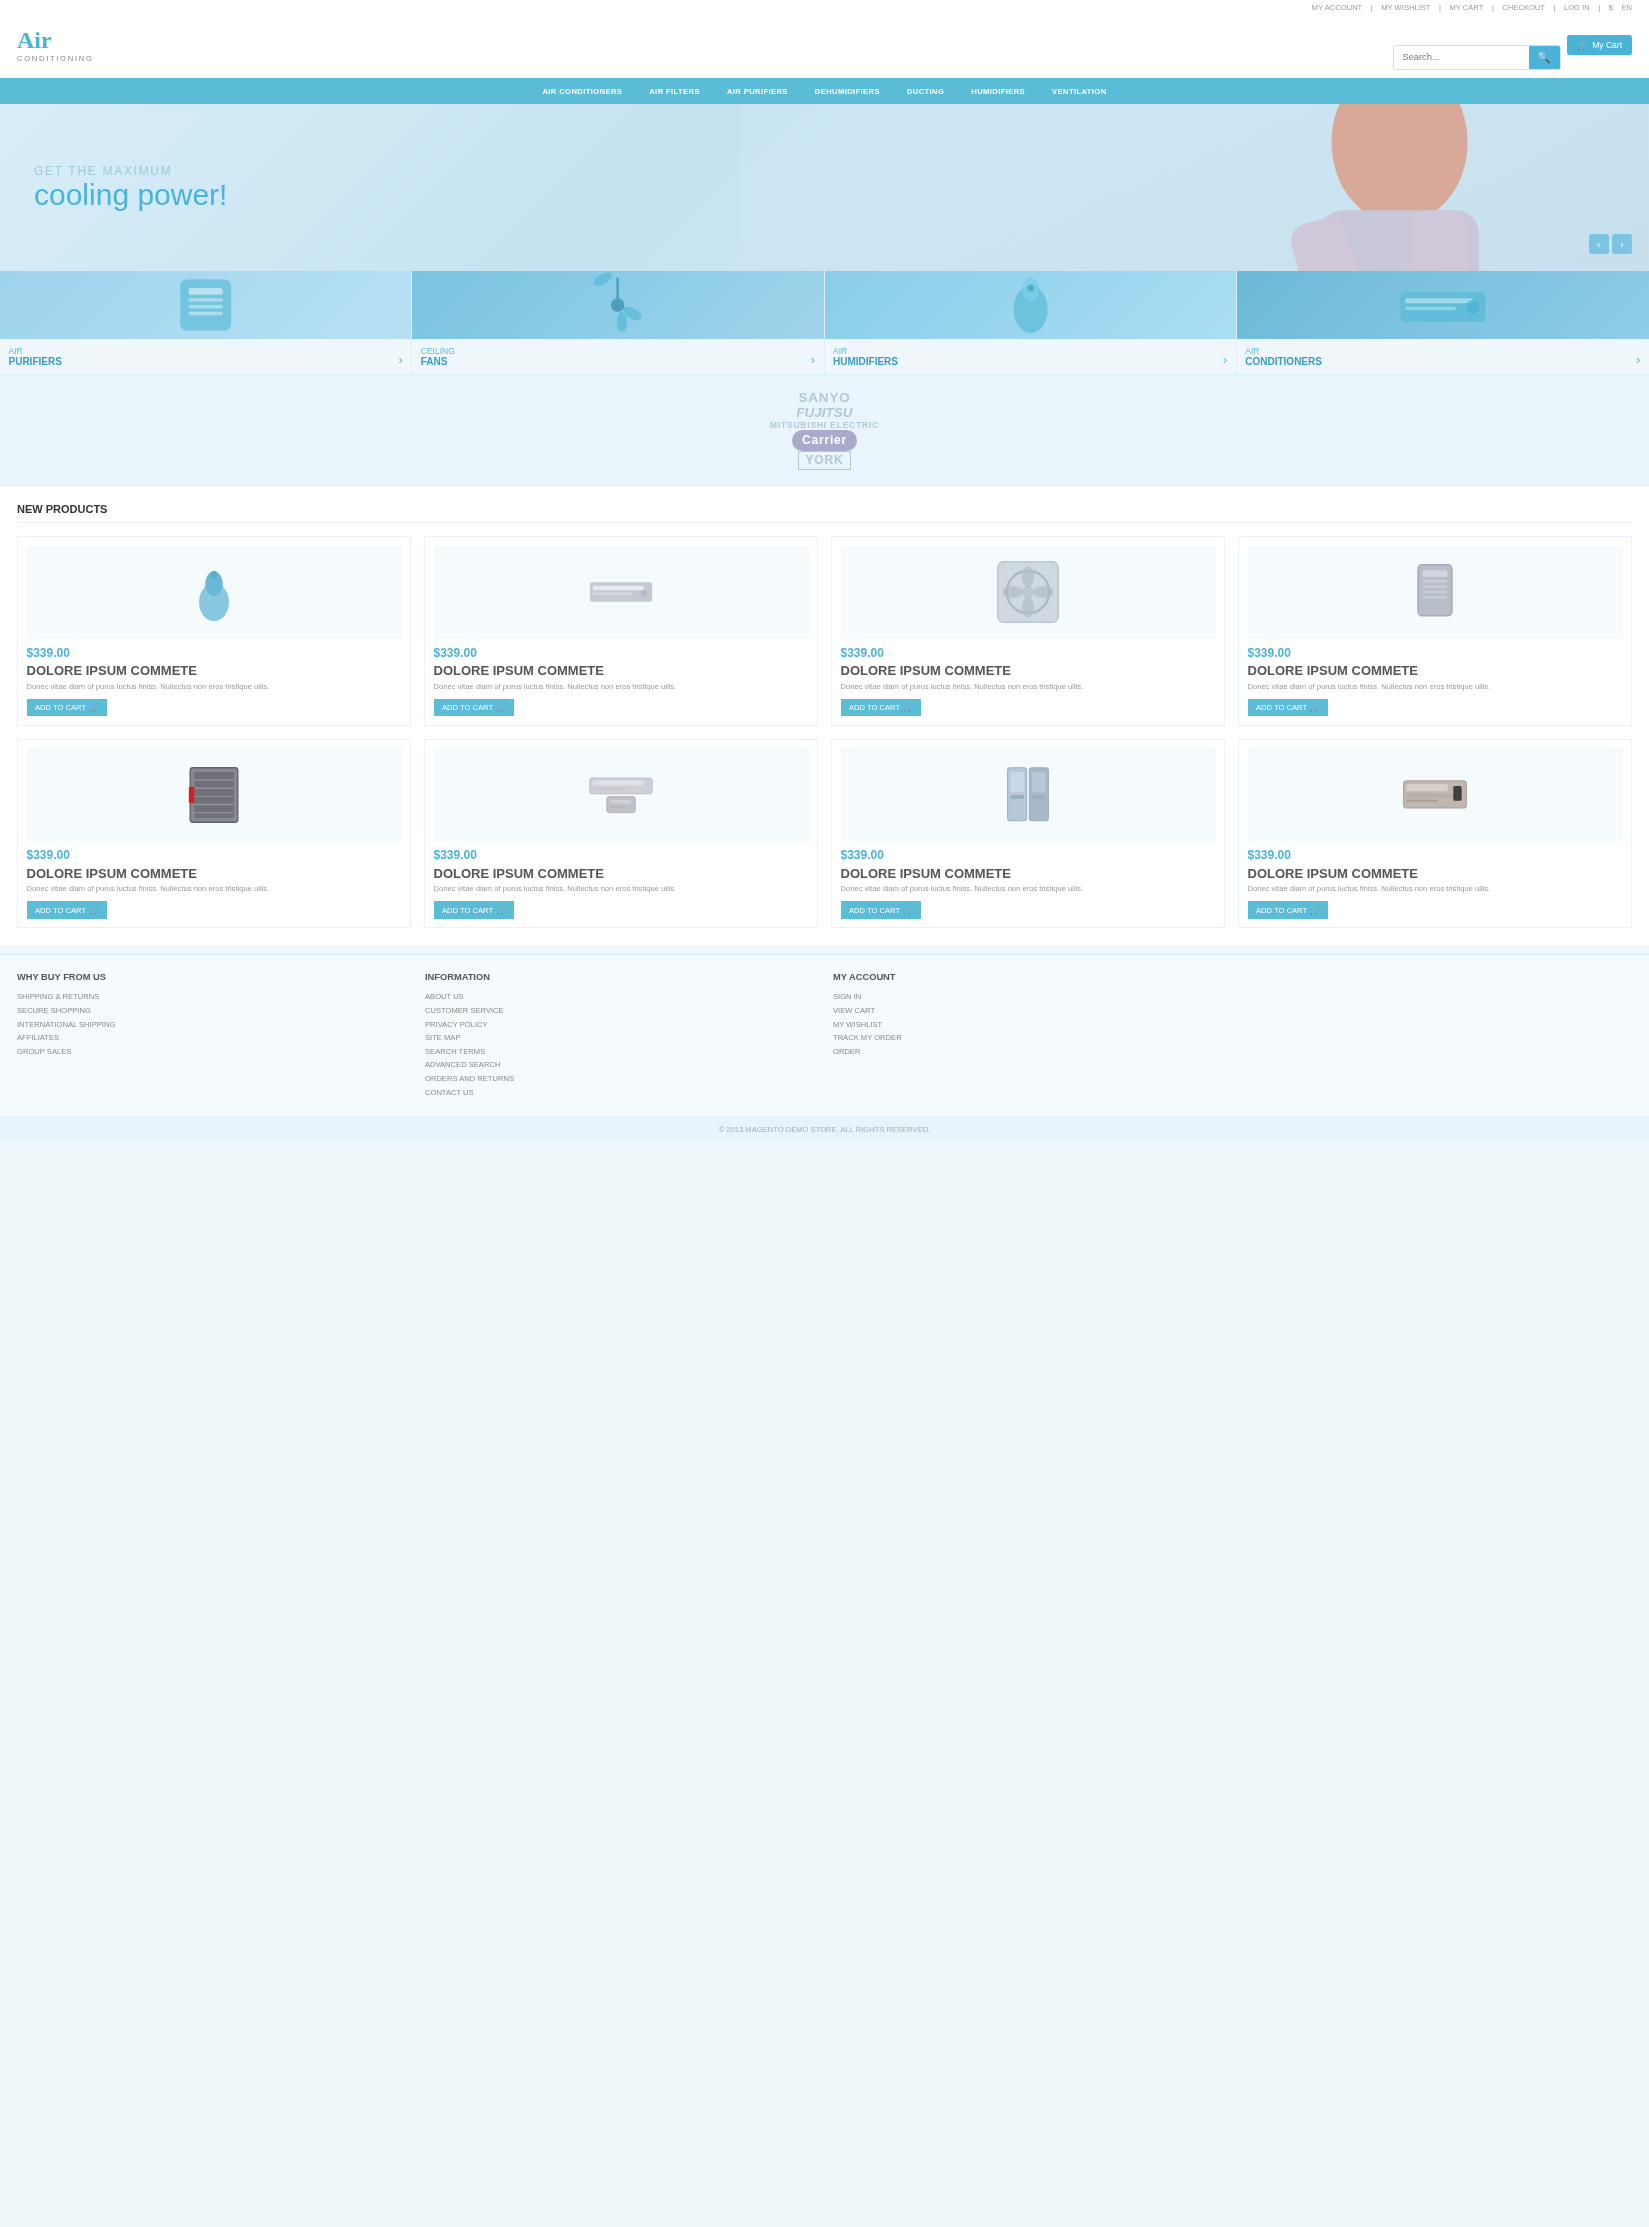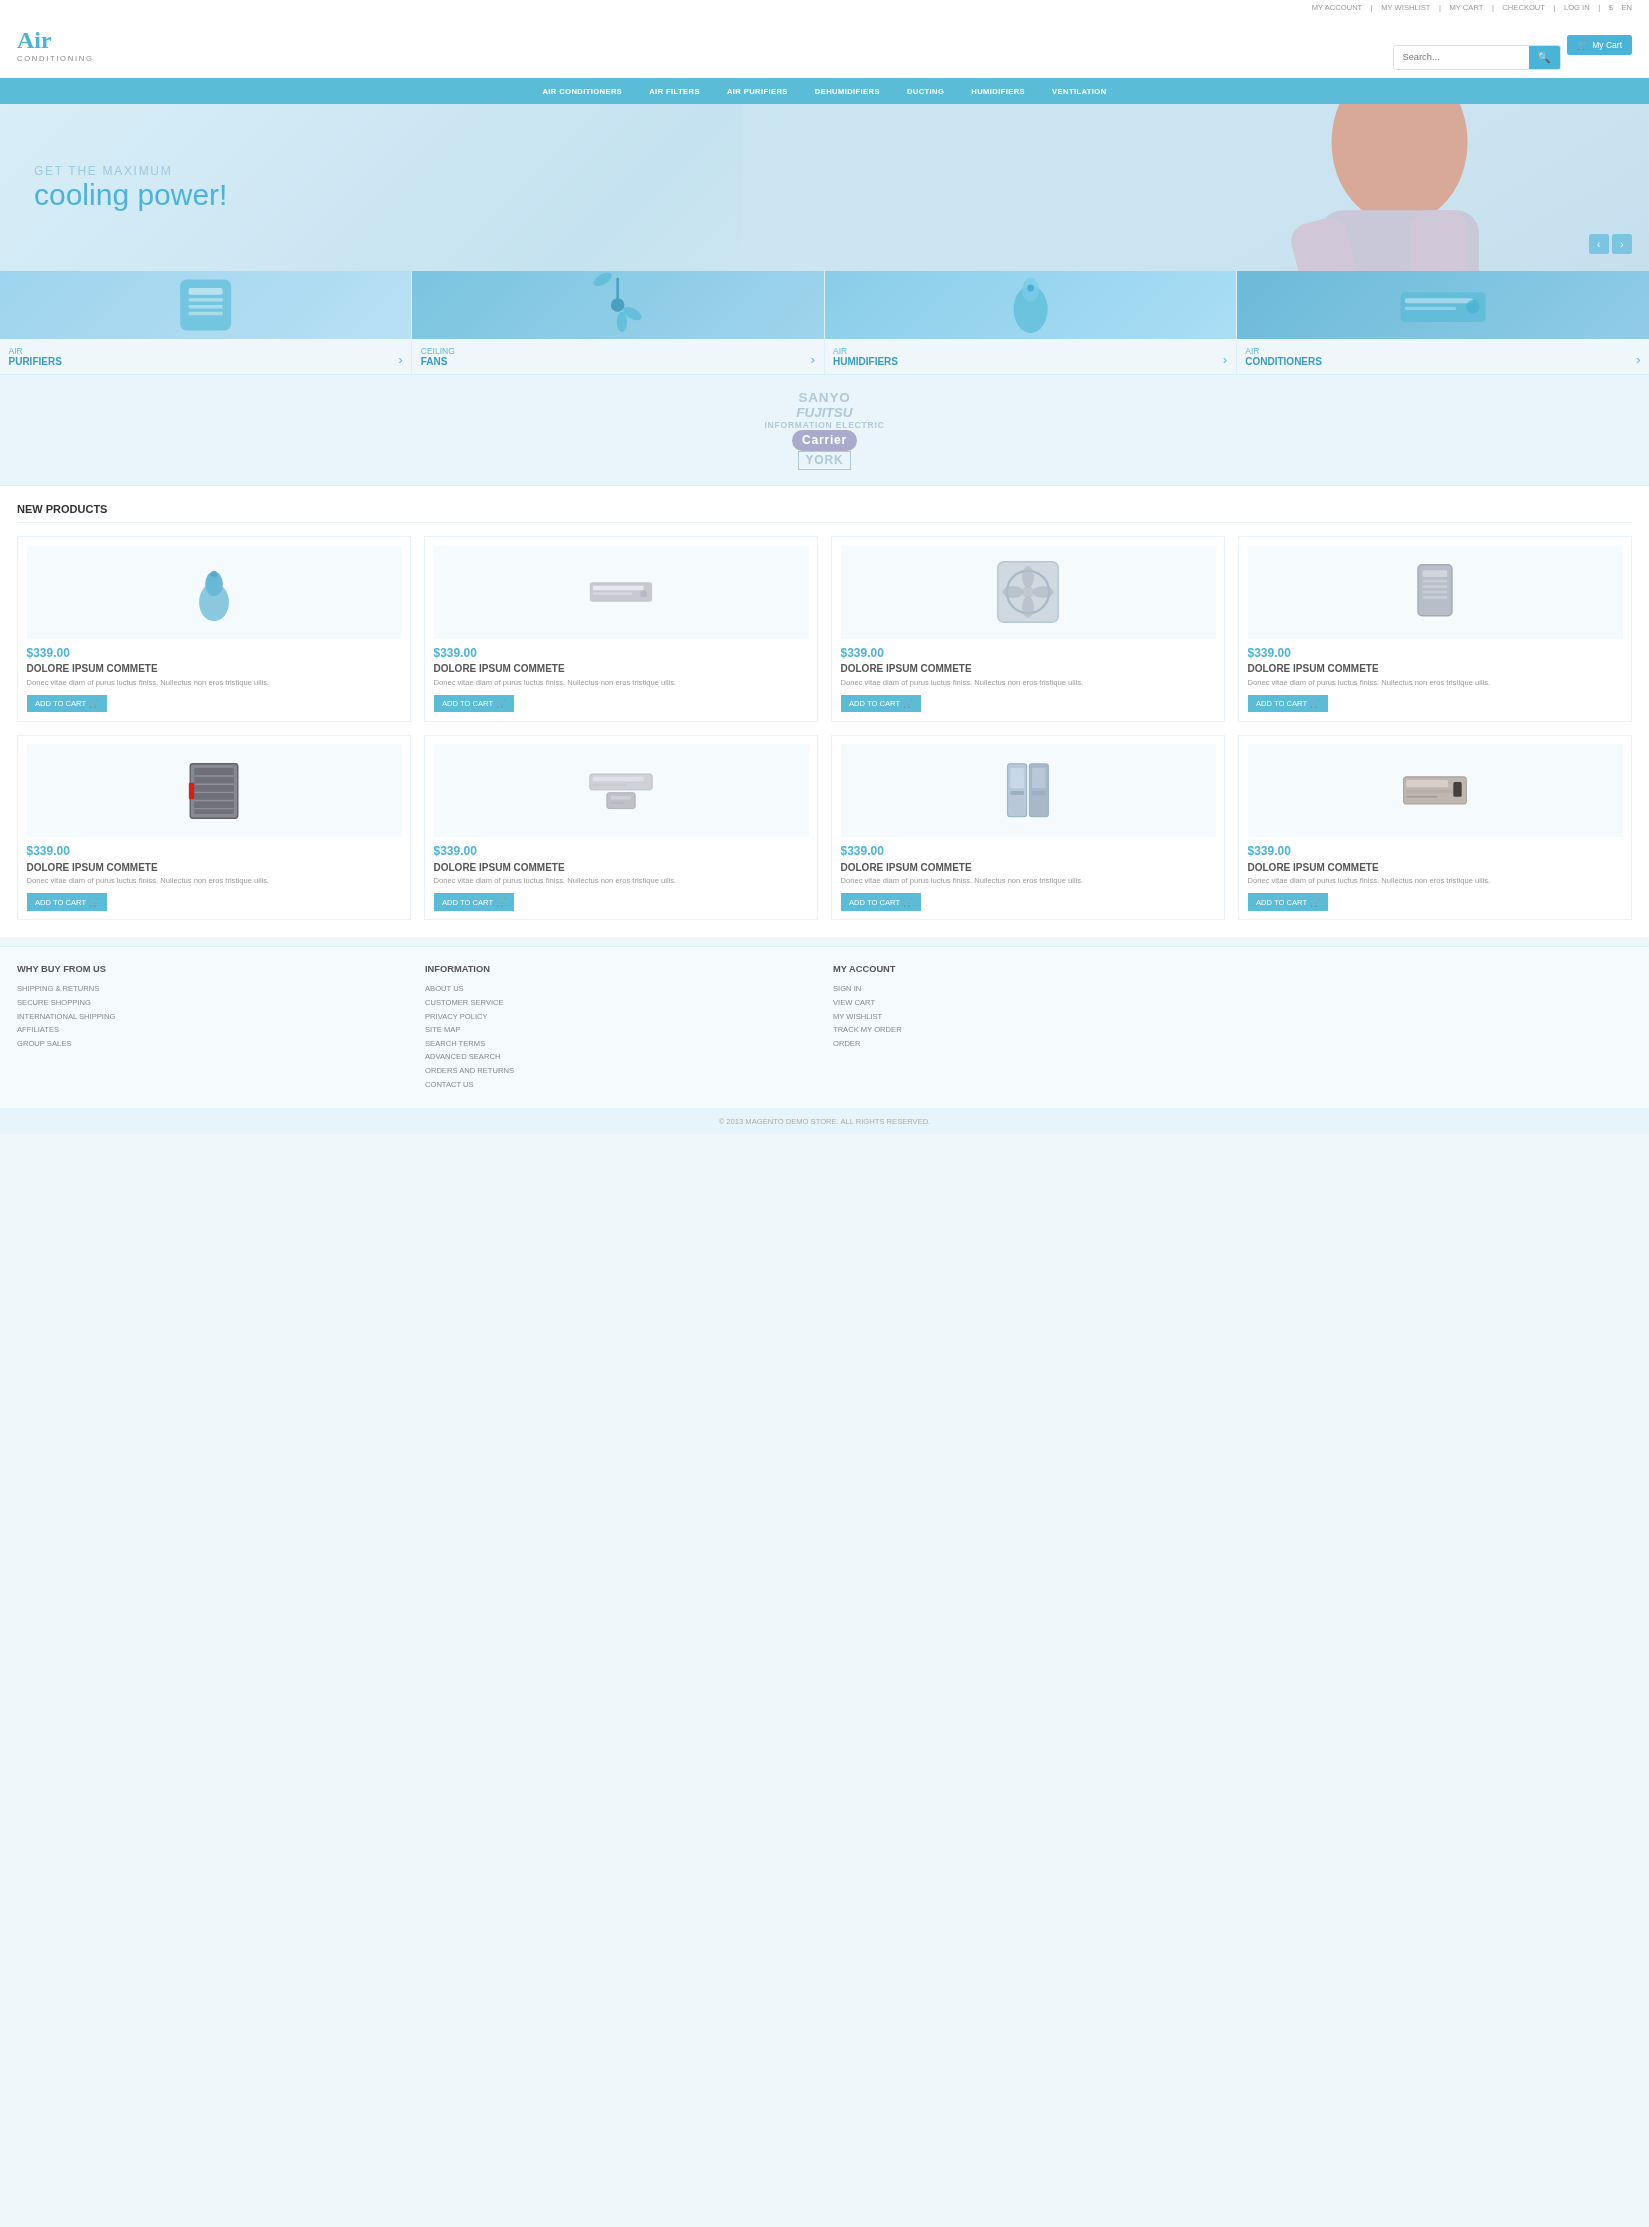--- a/index.html
+++ b/index.html
@@ -31,21 +31,21 @@
     .brand-name { font-size: 13.5px; color: #b0c8d8; font-weight: bold; letter-spacing: 0.8px; }
 
     
     .products-section { background: #fff; padding: 17px; }
     .section-title { font-size: 11px; font-weight: bold; color: #333; margin-bottom: 13.5px; text-transform: uppercase; border-bottom: 0.8px solid #e8f2f8; padding-bottom: 6.8px; }
     .products-grid { display: grid; grid-template-columns: repeat(4, 1fr); gap: 13px; }
     .product-card { display: flex; flex-direction: column; padding: 8.5px; border: 0.8px solid #e8f2f8; }
     .product-img { width: 100%; height: 93px; display: flex; align-items: center; justify-content: center; background: #f5fafd; margin-bottom: 6.8px; }
     .product-img svg { width: 68px; height: 68px; }
     .product-price { color: #4ab3d8; font-size: 12px; font-weight: bold; margin-bottom: 3.4px; }
-    .product-name { font-size: 10px; font-weight: bold; color: #555; text-transform: uppercase; margin-bottom: 3.4px; }
+    .product-name { font-size: 13px; font-weight: bold; color: #555; text-transform: uppercase; margin-bottom: 3.4px; }
     .product-desc { font-size: 7.6px; color: #999; line-height: 1.4; margin-bottom: 6.8px; }
     .add-to-cart-btn { background: #5bbcd8; color: #fff; border: none; padding: 4.2px 8.5px; font-size: 7.6px; cursor: pointer; display: flex; align-items: center; gap: 3.4px; text-transform: uppercase; align-self: flex-start; }
 
     
     .footer { background: #f5fafd; padding: 17px; display: grid; grid-template-columns: repeat(4, 1fr); gap: 17px; border-top: 1.7px solid #d8eef5; margin-top: 8.5px; }
     .footer-col h4 { font-size: 9.3px; font-weight: bold; color: #555; text-transform: uppercase; margin-bottom: 8.5px; }
     .footer-col a { display: block; font-size: 7.6px; color: #888; text-decoration: none; line-height: 1.8; }
     .footer-tel { font-size: 15px; font-weight: bold; color: #4ab3d8; }
     .footer-addr { font-size: 7.6px; color: #999; line-height: 1.5; margin-bottom: 5px; }
     .social-icons { display: flex; gap: 3.4px; margin-top: 5px; }
@@ -224,21 +224,21 @@
       </div>
       <div class="cat-chev">›</div>
     </div>
   </div>
 
 </div>
 
 <div class="brands">
   <span class="brand-name">SANYO</span>
   <span class="brand-name" style="font-style:italic; letter-spacing:0;">FUJITSU</span>
-  <span class="brand-name" style="font-size:8.5px;">INFORMATION ELECTRIC</span>
+  <span class="brand-name" style="font-size:8.5px;">MITSUBISHI ELECTRIC</span>
   <span class="brand-name" style="background:#aac; color:#fff; padding:3.4px 10px; border-radius:17px; font-size:12px;">Carrier</span>
   <span class="brand-name" style="border:1.7px solid #b0c8d8; padding:1.7px 6.8px; font-size:12px;">YORK</span>
 </div>
 
 <div class="products-section">
   <div class="section-title">NEW PRODUCTS</div>
   <div class="products-grid">
 
     <div class="product-card">
       <div class="product-img">

